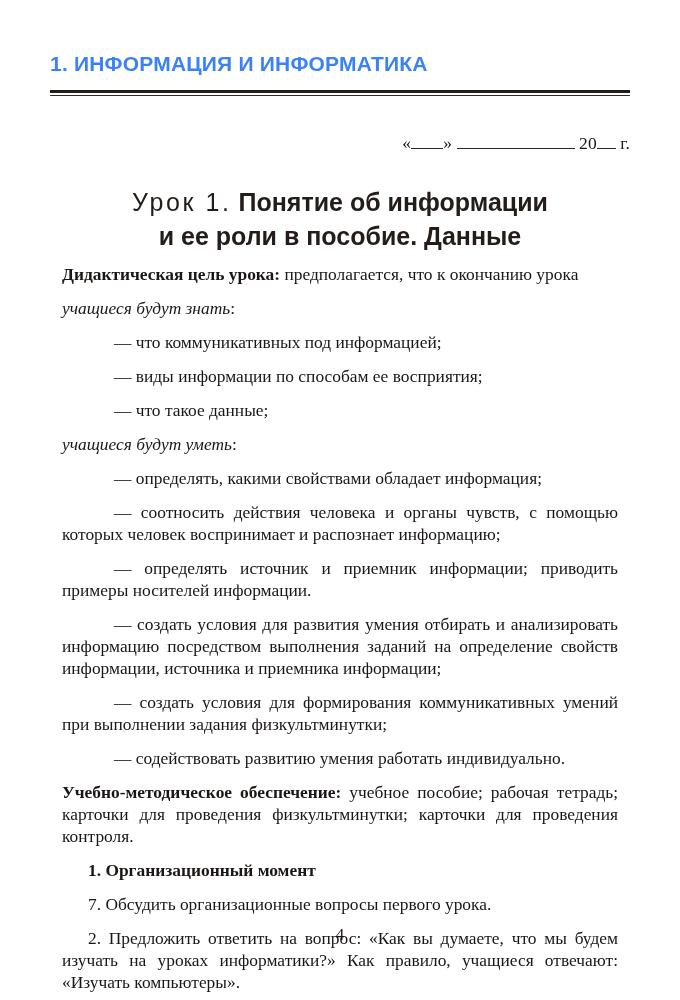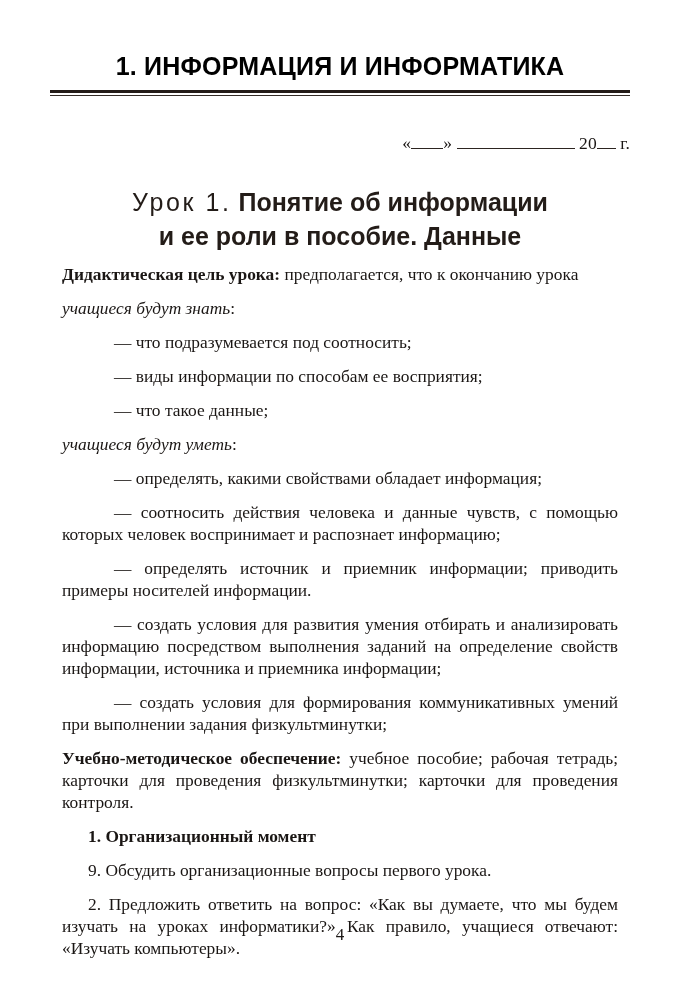--- a/index.html
+++ b/index.html
@@ -23,26 +23,25 @@
     height: 1000px;
     box-sizing: border-box;
   }
 
   
   .chapter-head {
     position: absolute;
     left: 50px;
     top: 52px;
     width: 580px;
-    text-align: center;
     font-family: "Liberation Sans", "DejaVu Sans", sans-serif;
     font-weight: bold;
-    font-size: 25px;
+    font-size: 21px;
     letter-spacing: 0.2px;
-    color: #000000;
+    color: #3b82f6;
     line-height: 1.15;
     white-space: nowrap;
   }
 
   .rule-group {
     position: absolute;
     left: 50px;
     top: 90px;
     width: 580px;
   }
@@ -180,40 +179,41 @@
     <span class="nm">Понятие об информации</span><br>
     <span class="nm">и ее роли в пособие. Данные</span>
   </div>
 
   <div class="body-col">
 
     <p class="p-flush"><span class="b">Дидактическая цель урока:</span><span> предполагается, что к окончанию урока</span></p>
 
     <p class="p-flush no-stretch"><span class="i">учащиеся будут знать</span><span>:</span></p>
 
-    <p class="dash-item no-stretch">— что подразумевается под соотносить;</p>
+    <p class="dash-item no-stretch">— что коммуникативных под информацией;</p>
     <p class="dash-item no-stretch">— виды информации по способам ее восприятия;</p>
     <p class="dash-item no-stretch">— что такое данные;</p>
 
     <p class="p-flush no-stretch"><span class="i">учащиеся будут уметь</span><span>:</span></p>
 
     <p class="dash-item no-stretch">— определять, какими свойствами обладает информация;</p>
-    <p class="dash-item">— соотносить действия человека и данные чувств, с помощью которых человек воспринимает и распознает информацию;</p>
+    <p class="dash-item">— соотносить действия человека и органы чувств, с помощью которых человек воспринимает и распознает информацию;</p>
     <p class="dash-item">— определять источник и приемник информации; приводить примеры носителей информации.</p>
 
 
     <p class="dash-item">— создать условия для развития умения отбирать и анализировать информацию посредством выполнения заданий на определение свойств информации, источника и приемника информации;</p>
     <p class="dash-item">— создать условия для формирования коммуникативных умений при выполнении задания физкультминутки;</p>
+    <p class="dash-item no-stretch">— содействовать развитию умения работать индивидуально.</p>
 
 
     <p class="p-flush"><span class="b">Учебно-методическое обеспечение:</span><span> учебное пособие; рабочая тетрадь; карточки для проведения физкультминутки; карточки для проведения контроля.</span></p>
 
 
     <p class="sub-head">1. Организационный момент</p>
 
-    <p class="num-item no-stretch">9. Обсудить организационные вопросы первого урока.</p>
+    <p class="num-item no-stretch">7. Обсудить организационные вопросы первого урока.</p>
     <p class="num-item">2. Предложить ответить на вопрос: «Как вы думаете, что мы будем изучать на уроках информатики?» Как правило, учащиеся отвечают: «Изучать компьютеры».</p>
 
   </div>
 
   <div class="folio">4</div>
 
 </div>
 
 </body></html>

